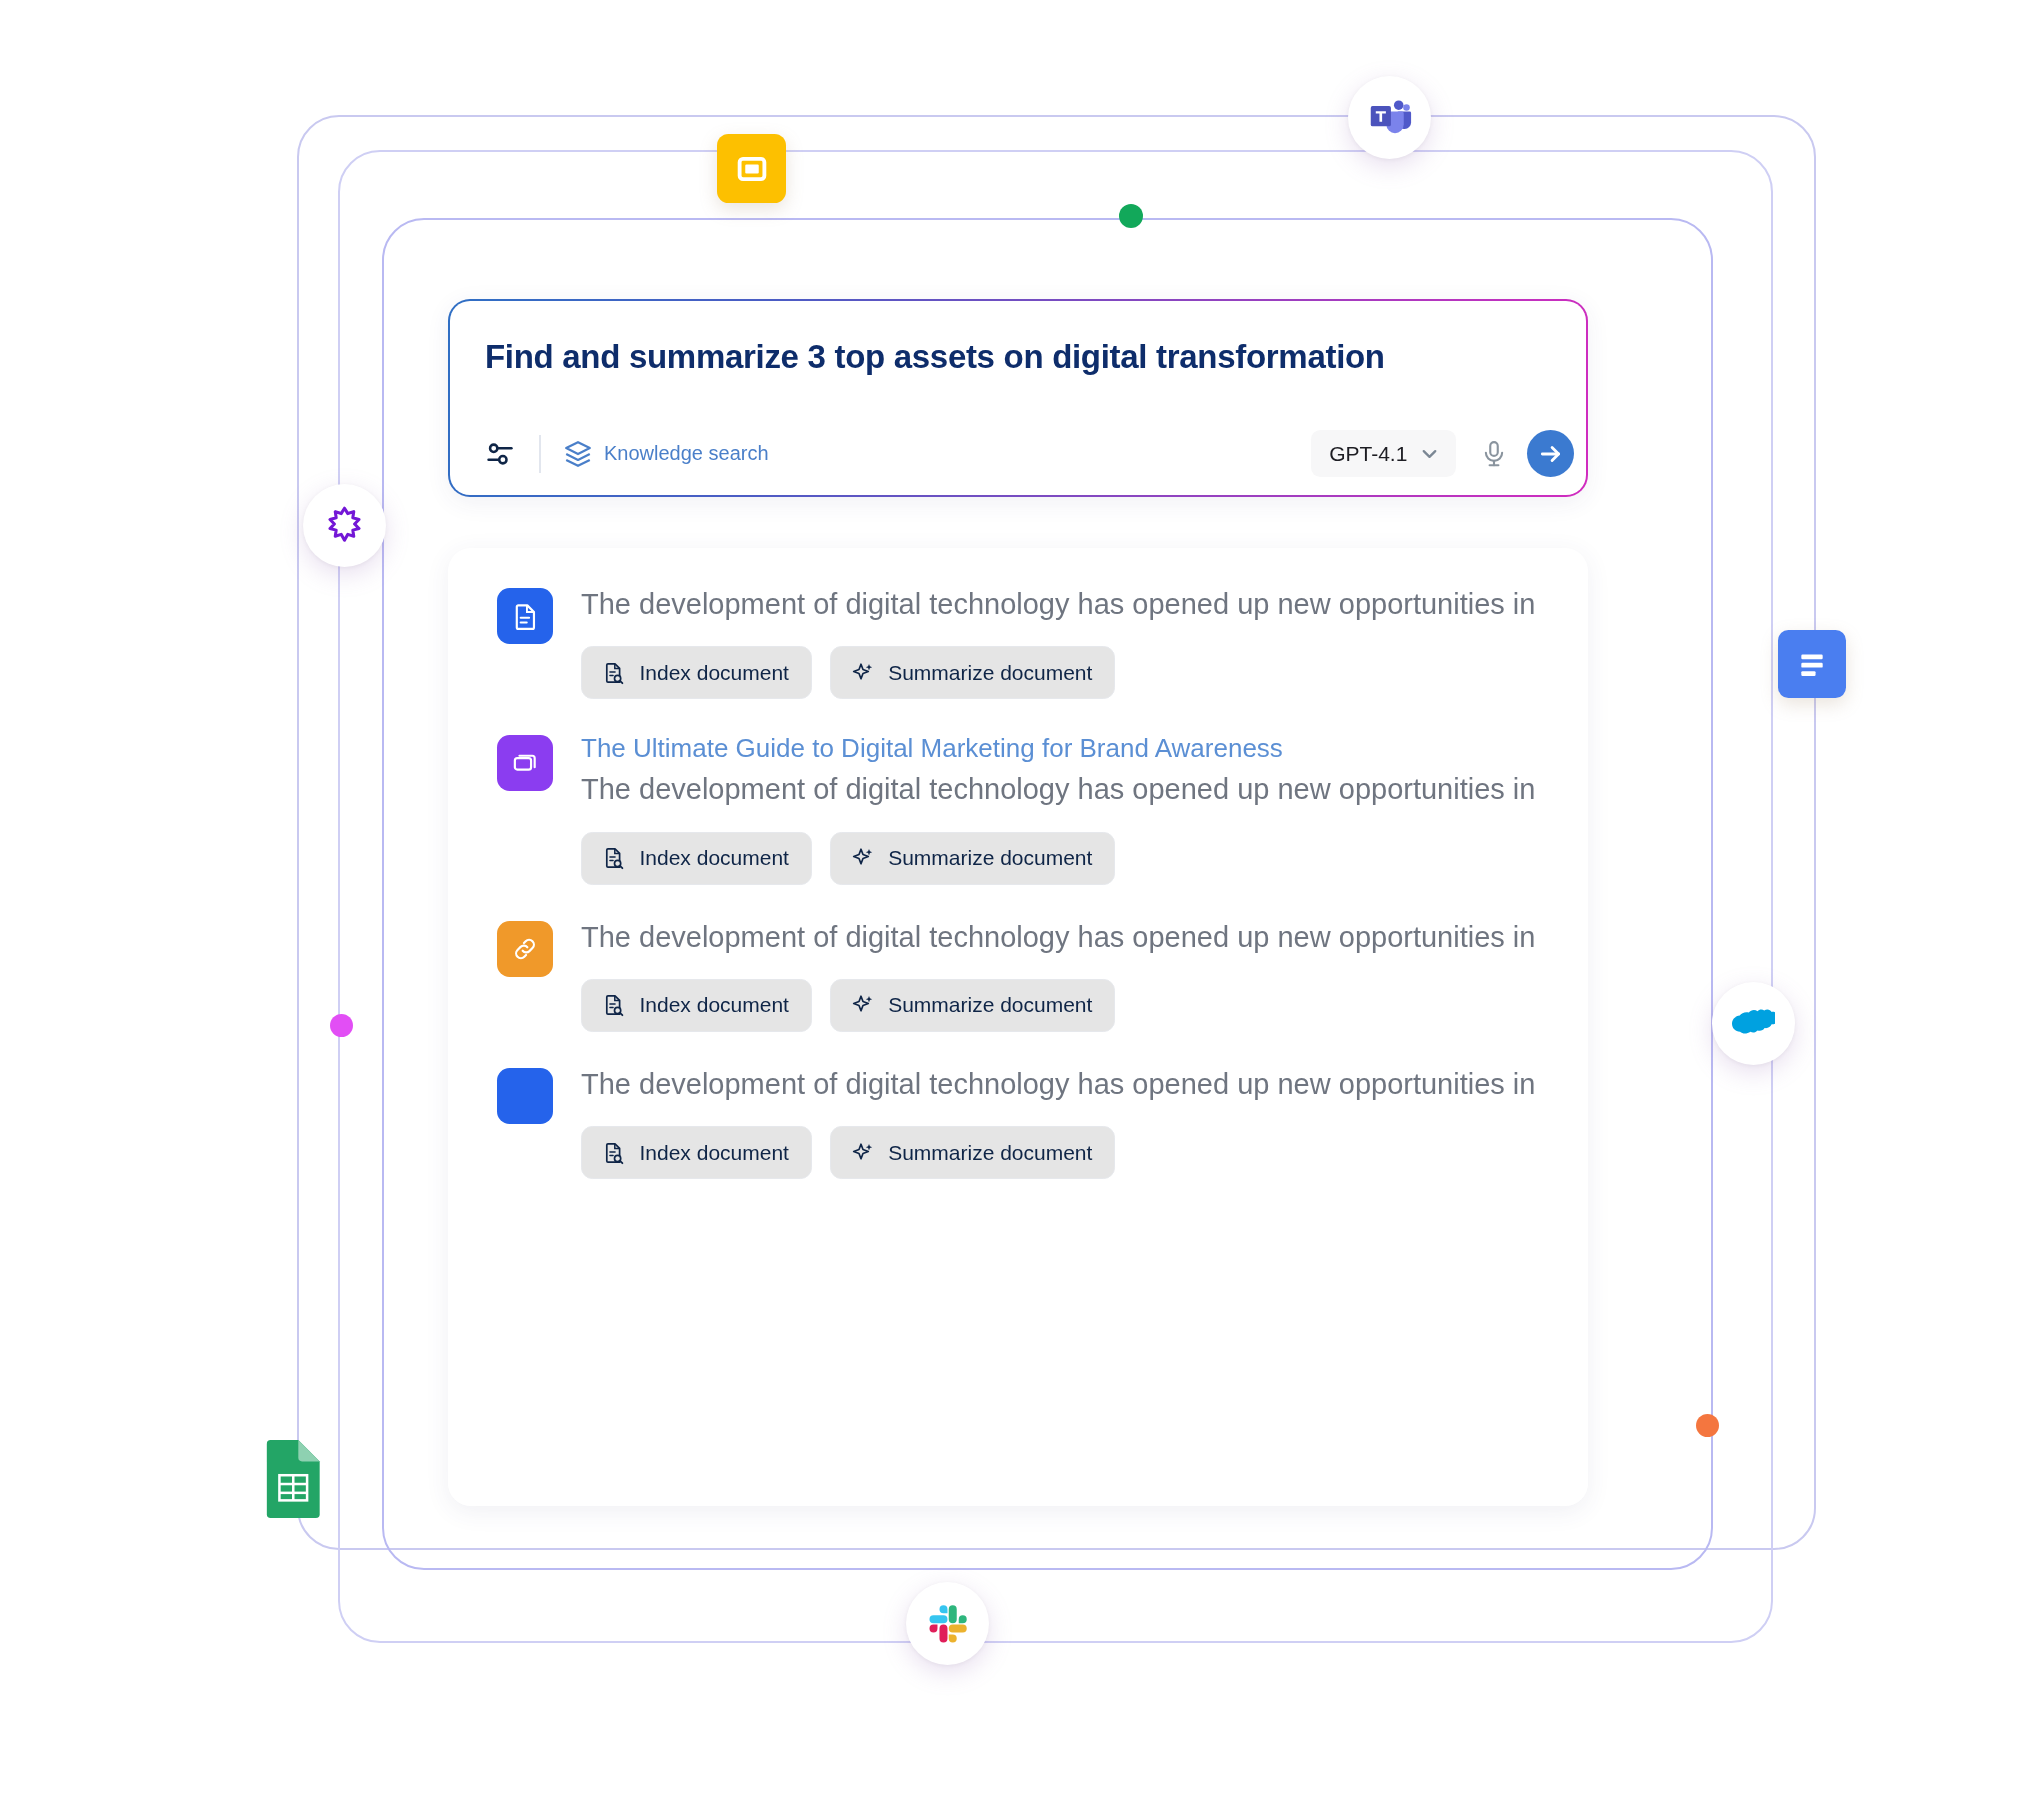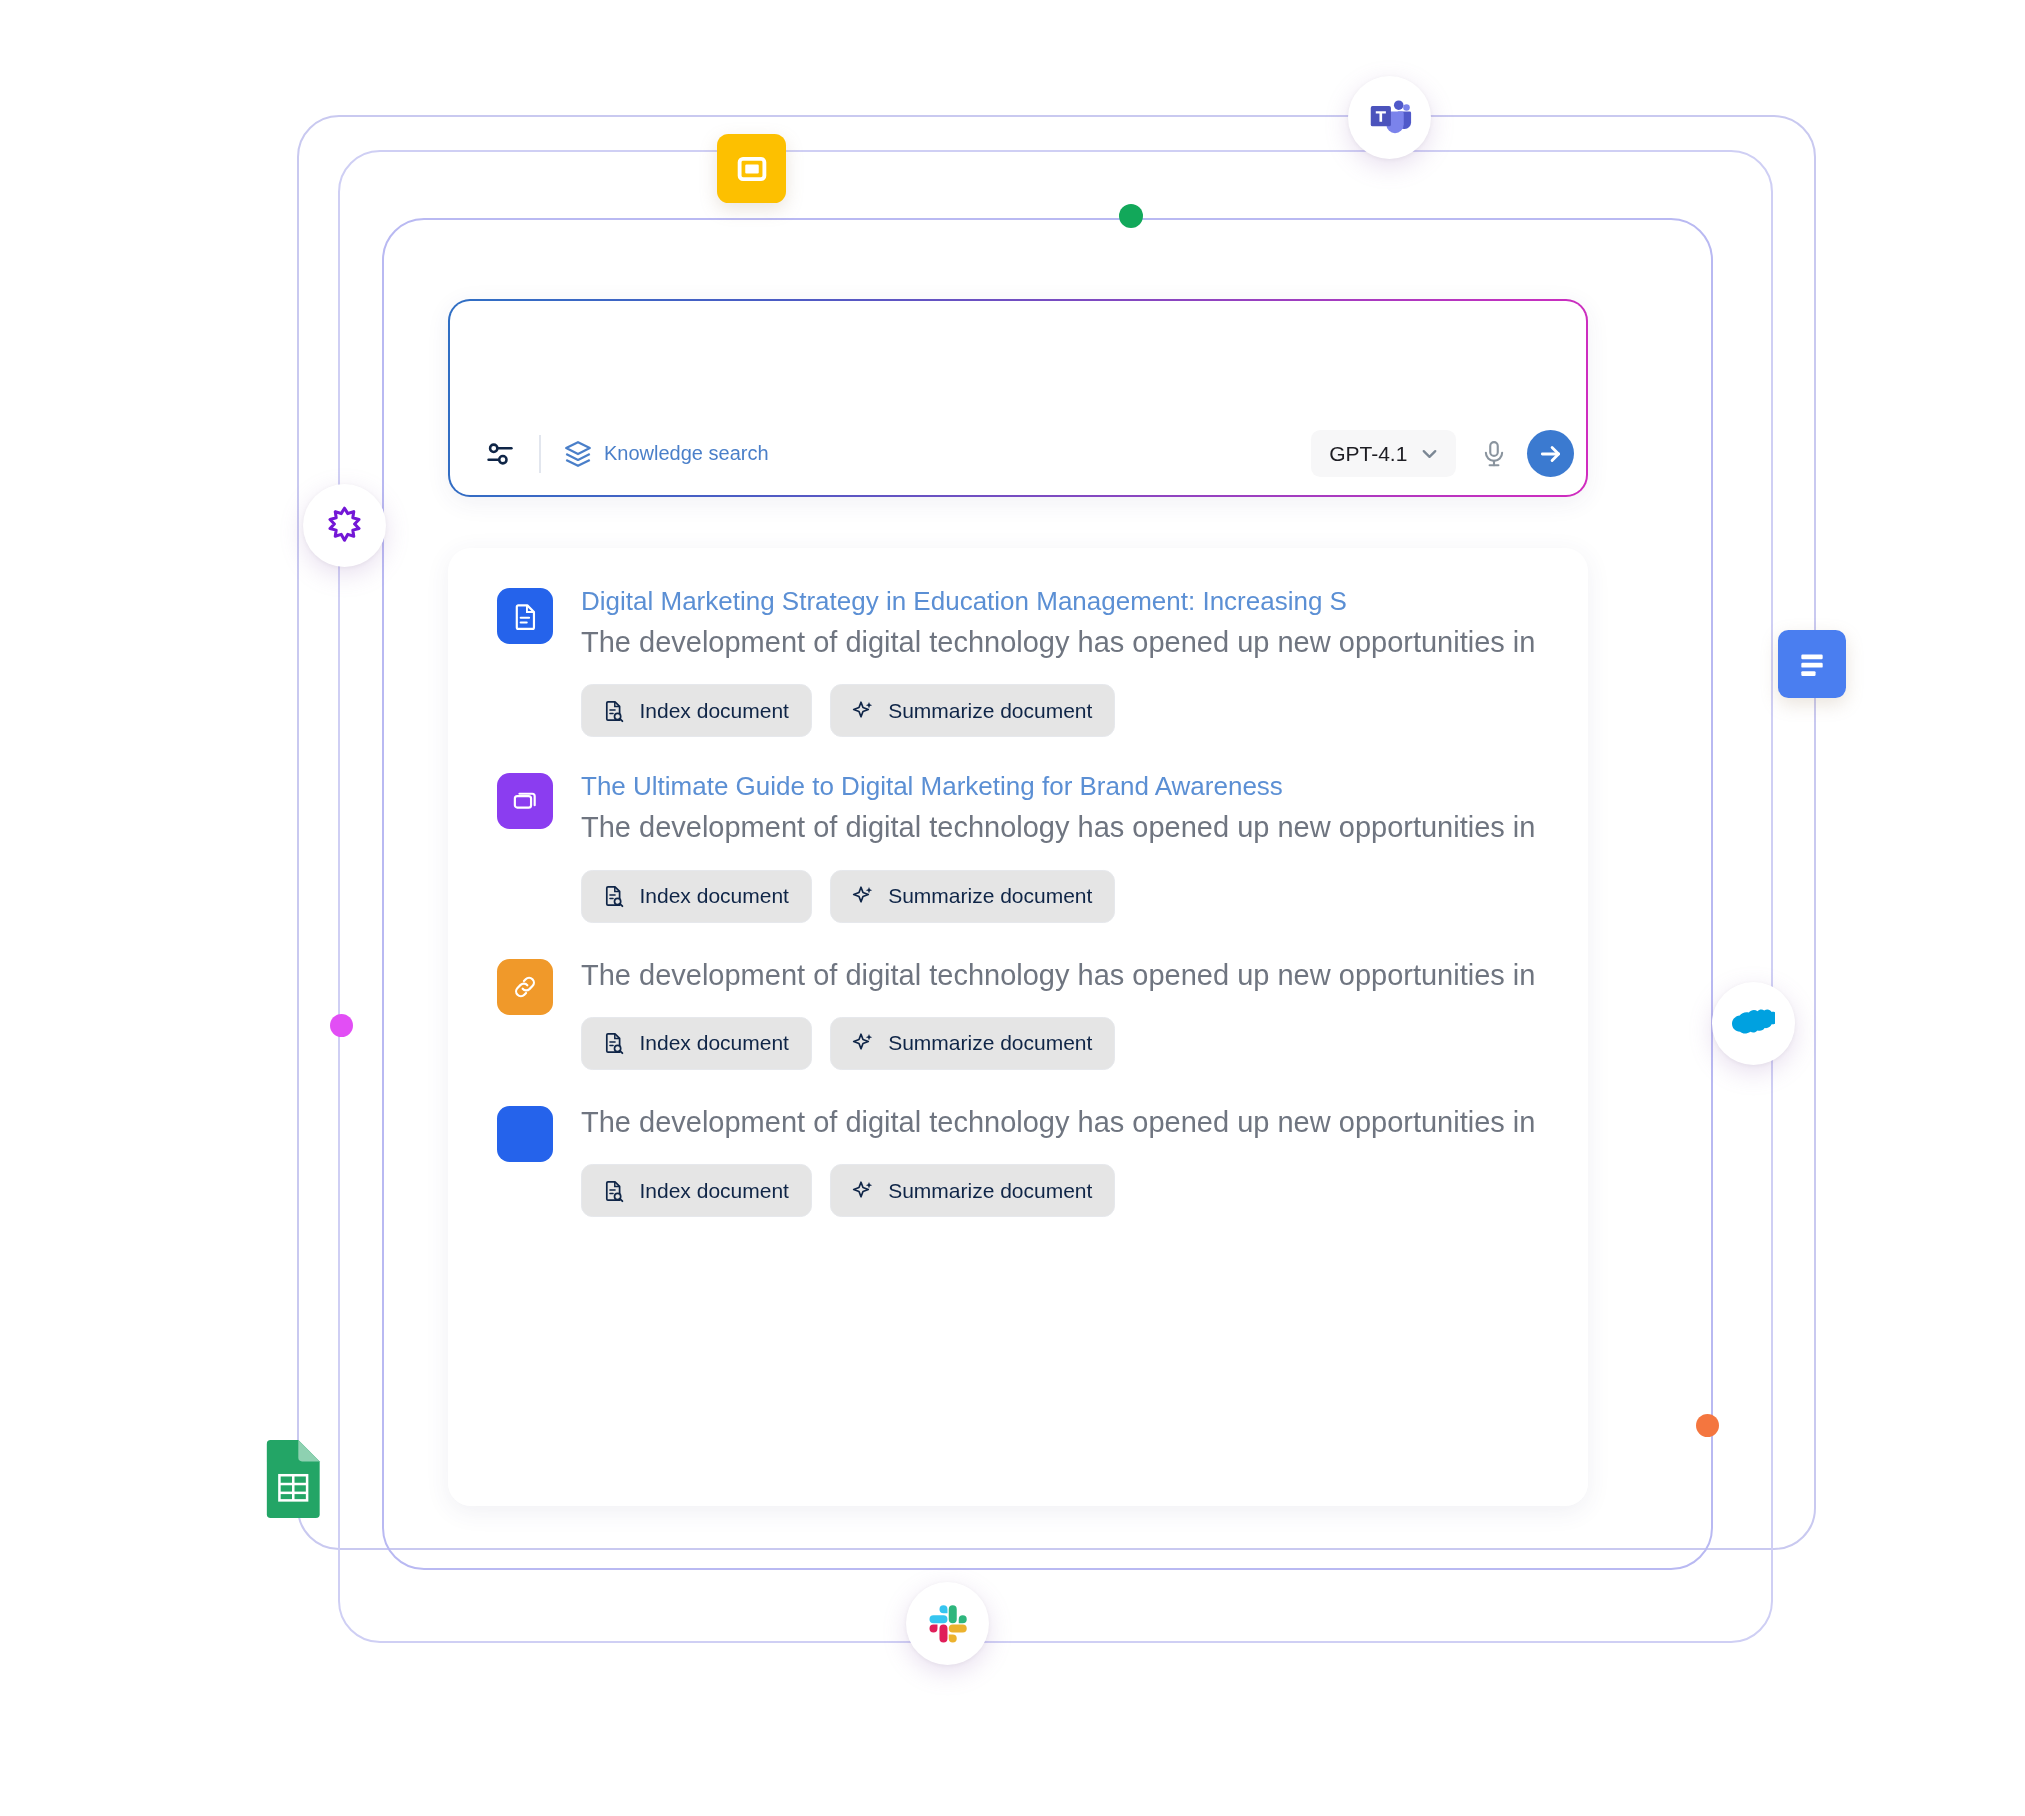--- a/index.html
+++ b/index.html
@@ -211,20 +211,21 @@
         <rect x="27" y="29" width="9" height="5"></rect>
         <rect x="16" y="36" width="9" height="5"></rect>
         <rect x="27" y="36" width="9" height="5"></rect>
         <rect x="16" y="43" width="9" height="4"></rect>
         <rect x="27" y="43" width="9" height="4"></rect>
       </g>
     </svg>
   </div>
 
   <div class="prompt-card">
+    <div class="prompt-text">Find and summarize 3 top assets on digital transformation</div>
 
     <div class="prompt-toolbar">
 
       <div class="icon-btn">
         <svg width="32" height="32" viewBox="0 0 28 28">
           <circle cx="8.5" cy="9" r="3.2" fill="none" stroke="#0f2547" stroke-width="2.2"></circle>
           <line x1="12" y1="9" x2="24" y2="9" stroke="#0f2547" stroke-width="2.2" stroke-linecap="round"></line>
           <circle cx="16.5" cy="19" r="3.2" fill="none" stroke="#0f2547" stroke-width="2.2"></circle>
           <line x1="4" y1="19" x2="13" y2="19" stroke="#0f2547" stroke-width="2.2" stroke-linecap="round"></line>
         </svg>
@@ -275,21 +276,20 @@
       <div class="result-row">
         <div class="result-icon ic-blue">
           <svg width="29" height="29" viewBox="0 0 24 24">
             <path d="M6 2.8h7.5L19 8.3V21a1.2 1.2 0 0 1-1.2 1.2H6A1.2 1.2 0 0 1 4.8 21V4A1.2 1.2 0 0 1 6 2.8z" fill="none" stroke="#fff" stroke-width="1.8" stroke-linejoin="round"></path>
             <path d="M13.2 3v5.2H18.6" fill="none" stroke="#fff" stroke-width="1.6"></path>
             <line x1="8" y1="13" x2="15" y2="13" stroke="#fff" stroke-width="1.7" stroke-linecap="round"></line>
             <line x1="8" y1="17" x2="13" y2="17" stroke="#fff" stroke-width="1.7" stroke-linecap="round"></line>
           </svg>
         </div>
         <div class="result-body">
-          <div class="result-title">Digital Marketing Strategy in Education Management: Increasing S</div>
           <div class="result-snippet">The development of digital technology has opened up new opportunities in</div>
           <div class="result-actions">
             <div class="action-btn">
               <svg width="24" height="24" viewBox="0 0 24 24">
                 <path d="M6 2.8h7L17.6 7.4V15" fill="none" stroke="#0f2547" stroke-width="1.7" stroke-linejoin="round"></path>
                 <path d="M17.6 19v2.2H6A1.2 1.2 0 0 1 4.8 20V4A1.2 1.2 0 0 1 6 2.8" fill="none" stroke="#0f2547" stroke-width="1.7" stroke-linejoin="round"></path>
                 <path d="M12.8 3v4.6h4.6" fill="none" stroke="#0f2547" stroke-width="1.5"></path>
                 <line x1="8" y1="11" x2="13" y2="11" stroke="#0f2547" stroke-width="1.6" stroke-linecap="round"></line>
                 <line x1="8" y1="14.5" x2="11" y2="14.5" stroke="#0f2547" stroke-width="1.6" stroke-linecap="round"></line>
                 <circle cx="15.6" cy="17.4" r="3.1" fill="none" stroke="#0f2547" stroke-width="1.7"></circle>

